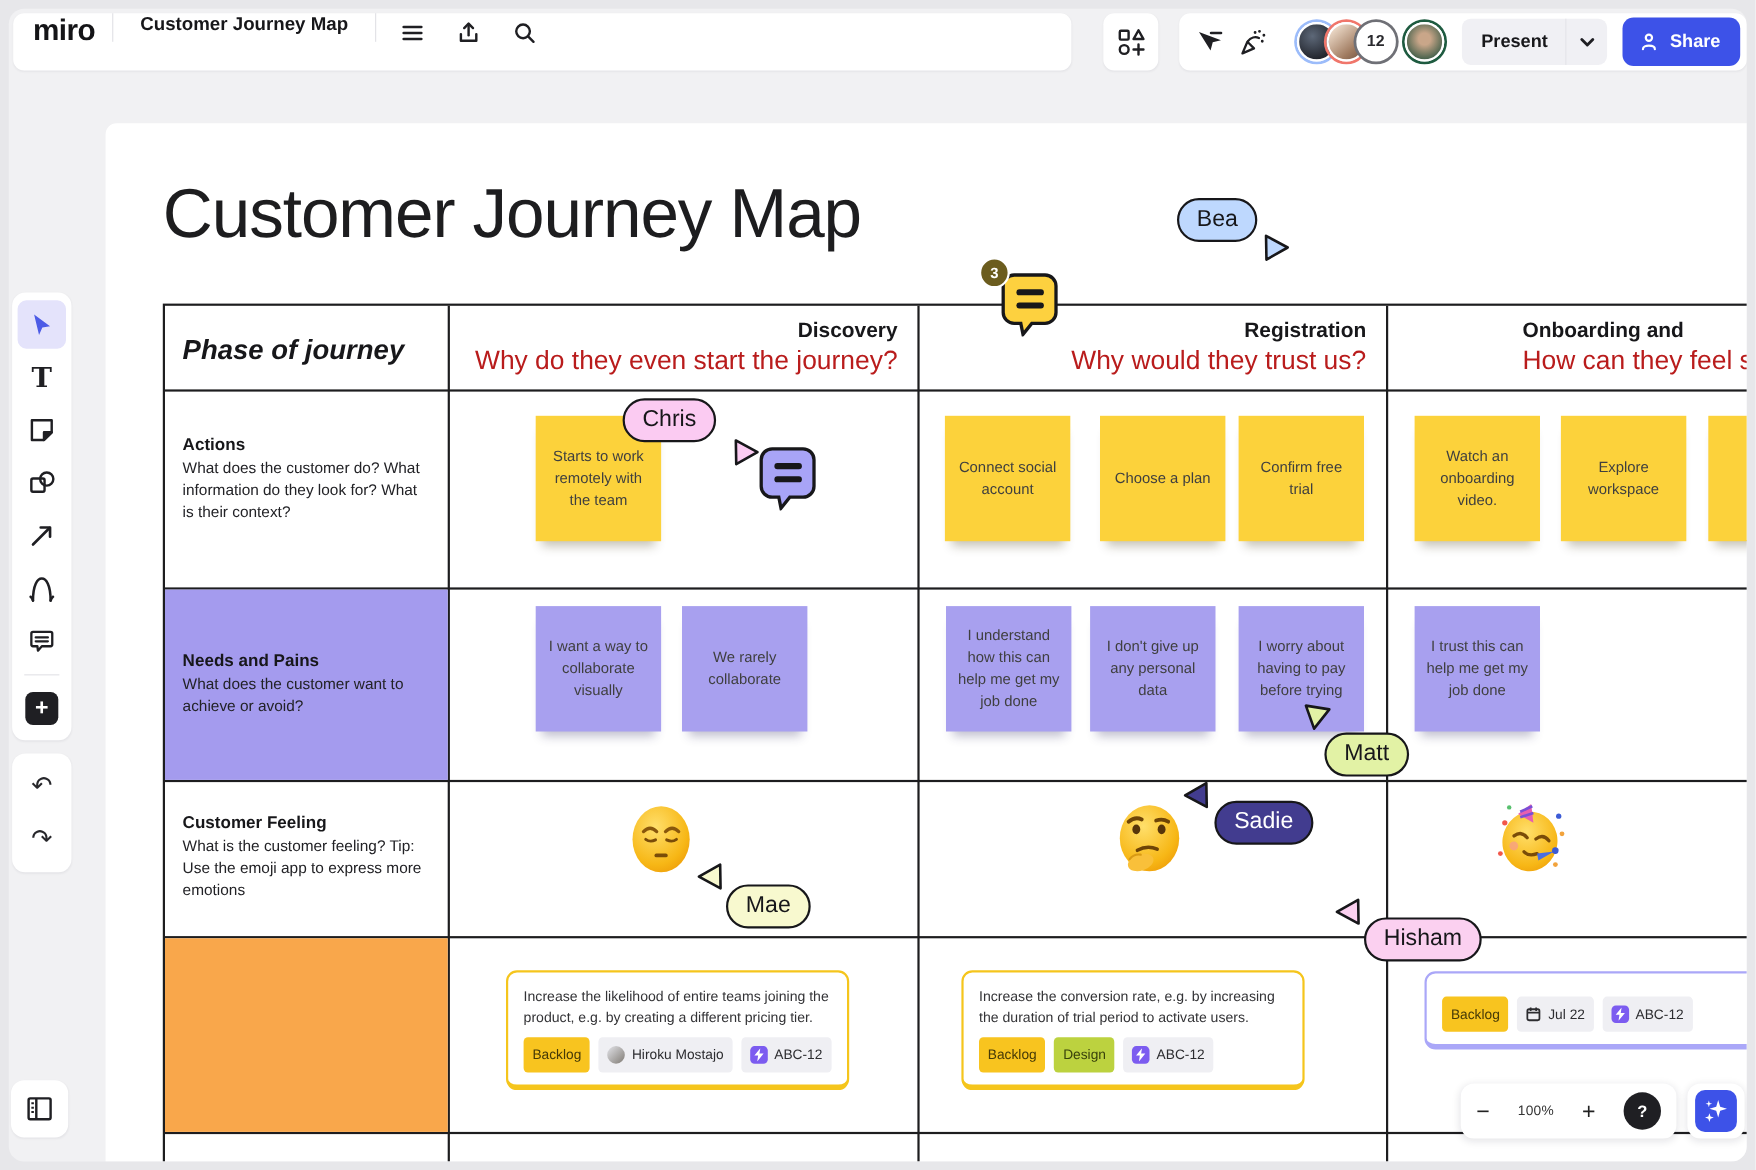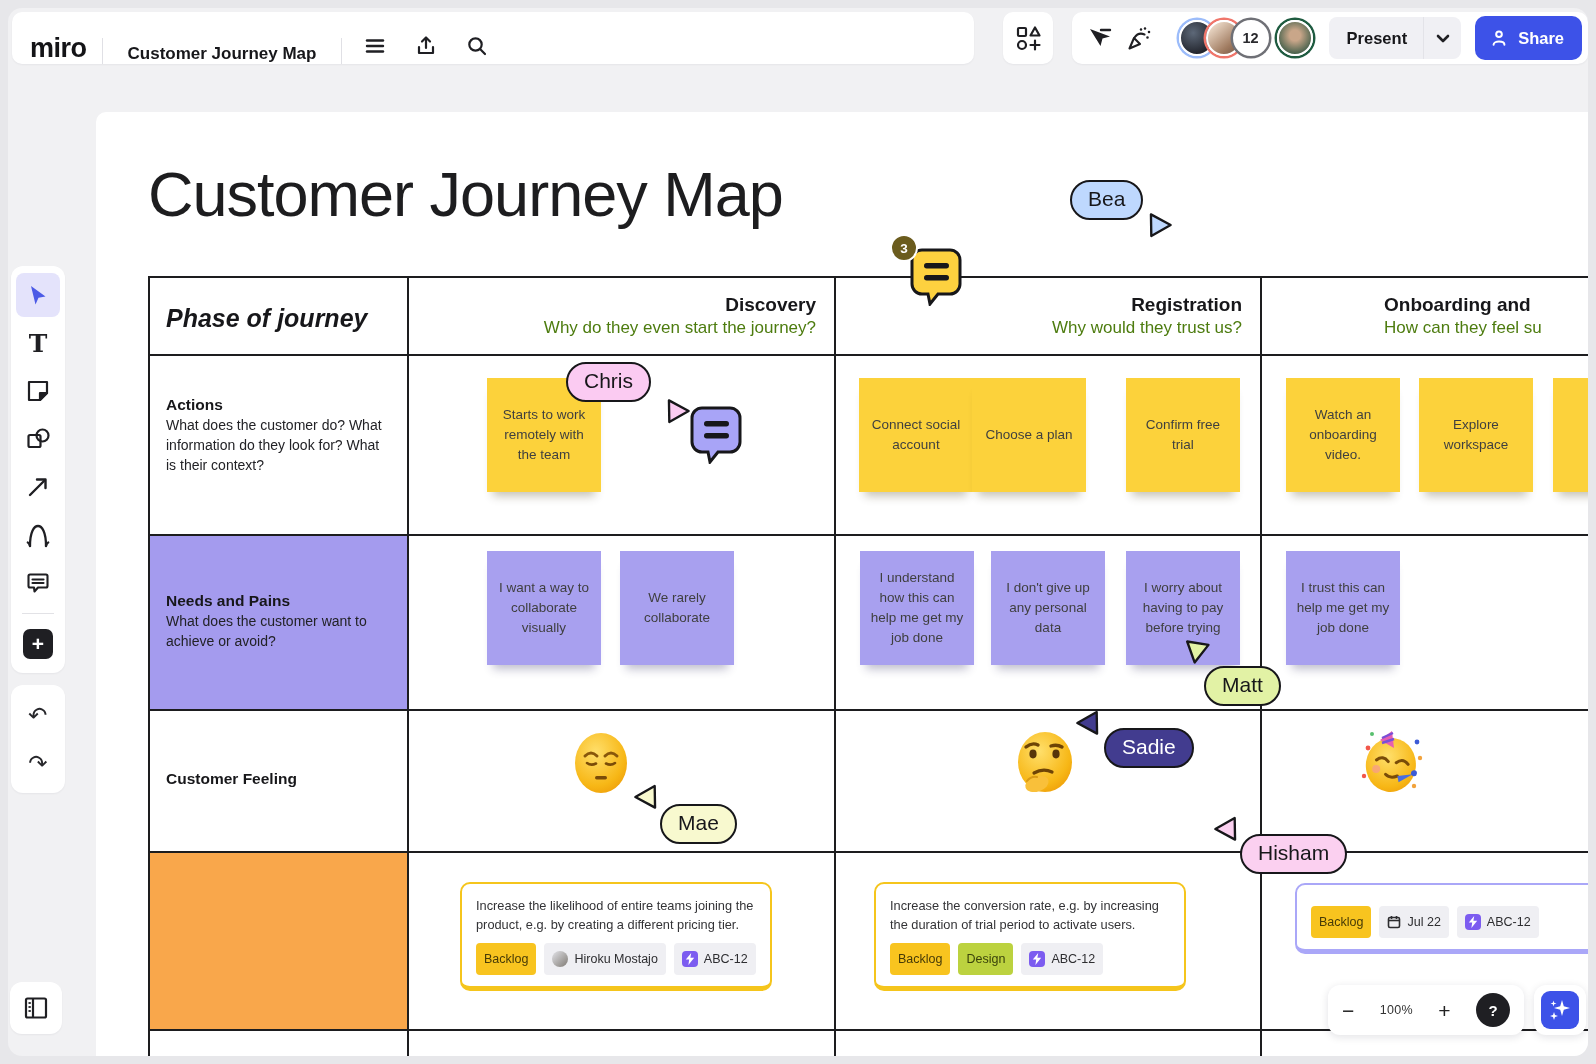--- a/index.html
+++ b/index.html
@@ -3,21 +3,21 @@
 <meta charset="utf-8">
 <style>
   * { margin:0; padding:0; box-sizing:border-box; }
   html,body { width:1596px; height:1064px; }
   body { background:#e7e7ea; font-family:"Liberation Sans", sans-serif; color:#1c1c1e; position:relative; overflow:hidden; }
   .abs { position:absolute; }
   .window { position:absolute; inset:8px; background:#f1f1f3; border-radius:14px; overflow:hidden; }
 
   
   .card { background:#fff; border-radius:10px; box-shadow:0 1px 2px rgba(20,20,30,.05); }
-  .titlebar { left:4px; top:4px; width:962px; height:52px; display:flex; align-items:flex-end; padding:0 14px 0 18px; gap:15px; }
+  .titlebar { left:4px; top:4px; width:962px; height:52px; display:flex; align-items:flex-start; padding:0 14px 0 18px; gap:15px; }
   .logo { font-size:27px; font-weight:700; letter-spacing:-0.5px; color:#141417; }
   .vdiv { width:1px; height:26px; background:#e0e0e5; }
   .board-title { font-size:17px; font-weight:600; color:#17171a; padding:0 10px; }
   .tb-btn { width:36px; height:36px; border-radius:7px; display:flex; align-items:center; justify-content:center; cursor:pointer; }
   .rightbar { left:1064px; top:4px; width:516px; height:52px; display:flex; align-items:center; gap:10px; padding:0 6px 0 12px; }
   .shapes-card { left:995px; top:4px; width:50px; height:52px; display:flex; align-items:center; justify-content:center; }
   .avatars { display:flex; align-items:center; margin-left:14px; }
   .avatar { width:36px; height:36px; border-radius:50%; border:2px solid #fff; }
   .avatar.overlap { margin-left:-9px; }
   .ring-blue { box-shadow:0 0 0 2.5px #9cbcfa; }
@@ -49,21 +49,21 @@
   .board-h1 { left:52px; top:46px; font-size:63px; font-weight:400; letter-spacing:-1px; color:#1d1d1f; }
 
   
   .jtable { left:52px; top:164px; width:1532px; height:830px; border:2.5px solid #1d1d1f; }
   .vline { position:absolute; top:0; bottom:0; width:2px; background:#1d1d1f; }
   .hline { position:absolute; left:0; right:0; height:2px; background:#1d1d1f; }
   .cell-bg { position:absolute; }
   .corner-h { font-size:25px; font-weight:700; color:#17171a;font-style:italic; }
   .col-h { position:absolute; display:flex; flex-direction:column; align-items:flex-end; justify-content:center; padding-right:18px; }
   .col-h .t { font-size:19px; font-weight:700; color:#17171a; }
-  .col-h .s { font-size:17px; color:#4d7c0f; margin-top:2px; }
+  .col-h .s { font-size:24px; color:#b91c1c; margin-top:2px; }
   .row-label { position:absolute; left:0; width:257px; padding:14px 20px 14px 16px; display:flex; flex-direction:column; justify-content:center; }
   .row-label .t { font-size:15.5px; font-weight:700; color:#17171a; margin-bottom:2px; }
   .row-label .d { font-size:14px; color:#222226; line-height:1.42; }
 
   
   .sticky { position:absolute; width:114px; height:114px; display:flex; align-items:center; justify-content:center; text-align:center; padding:8px; font-size:13.5px; line-height:1.5; color:#3f3f3f; box-shadow:0 10px 9px -6px rgba(60,50,10,.3); cursor:pointer; }
   .sticky.yellow { background:#fcd23b; }
   .sticky.purple { background:#a8a0ef; box-shadow:0 10px 9px -6px rgba(40,35,90,.3); }
 
   
@@ -223,26 +223,27 @@
       <div class="row-label" style="top:76px;height:164px">
         <span class="t">Actions</span>
         <span class="d">What does the customer do? What information do they look for? What is their context?</span>
       </div>
       <div class="row-label" style="top:256px;height:175px">
         <span class="t">Needs and Pains</span>
         <span class="d">What does the customer want to achieve or avoid?</span>
       </div>
       <div class="row-label" style="top:431px;height:142px">
         <span class="t">Customer Feeling</span>
+        <span class="d">What is the customer feeling? Tip: Use the emoji app to express more emotions</span>
       </div>
     </div>
 
     <div class="sticky yellow" style="left:391px;top:266px">Starts to work remotely with the team</div>
     <div class="sticky yellow" style="left:763px;top:266px">Connect social account</div>
-    <div class="sticky yellow" style="left:876px;top:266px">Choose a plan</div>
+    <div class="sticky yellow" style="left:904px;top:266px">Choose a plan</div>
     <div class="sticky yellow" style="left:1030px;top:266px">Confirm free trial</div>
     <div class="sticky yellow" style="left:1190px;top:266px">Watch an onboarding video.</div>
     <div class="sticky yellow" style="left:1323px;top:266px">Explore workspace</div>
     <div class="sticky yellow" style="left:1457px;top:266px"></div>
 
     <div class="sticky purple" style="left:391px;top:439px">I want a way to collaborate visually</div>
     <div class="sticky purple" style="left:524px;top:439px">We rarely collaborate</div>
     <div class="sticky purple" style="left:764px;top:439px">I understand how this can help me get my job done</div>
     <div class="sticky purple" style="left:895px;top:439px">I don't give up any personal data</div>
     <div class="sticky purple" style="left:1030px;top:439px">I worry about having to pay before trying</div>

